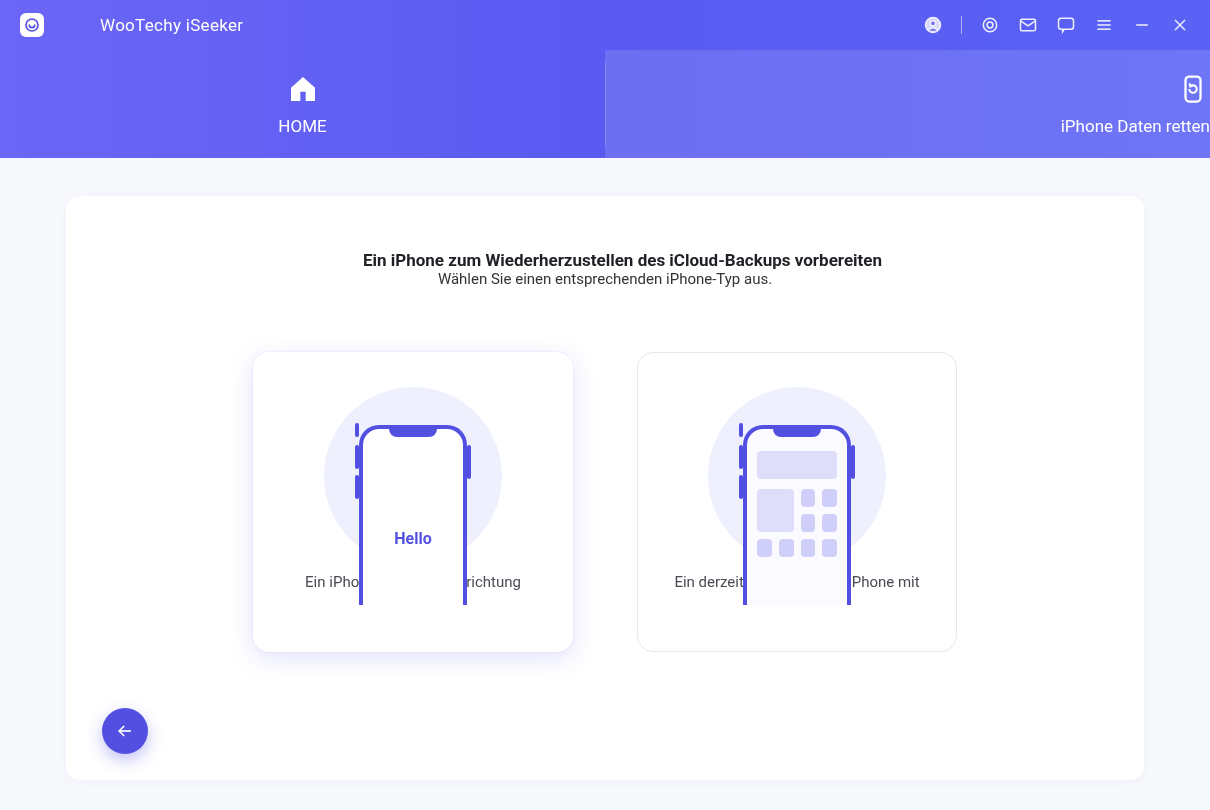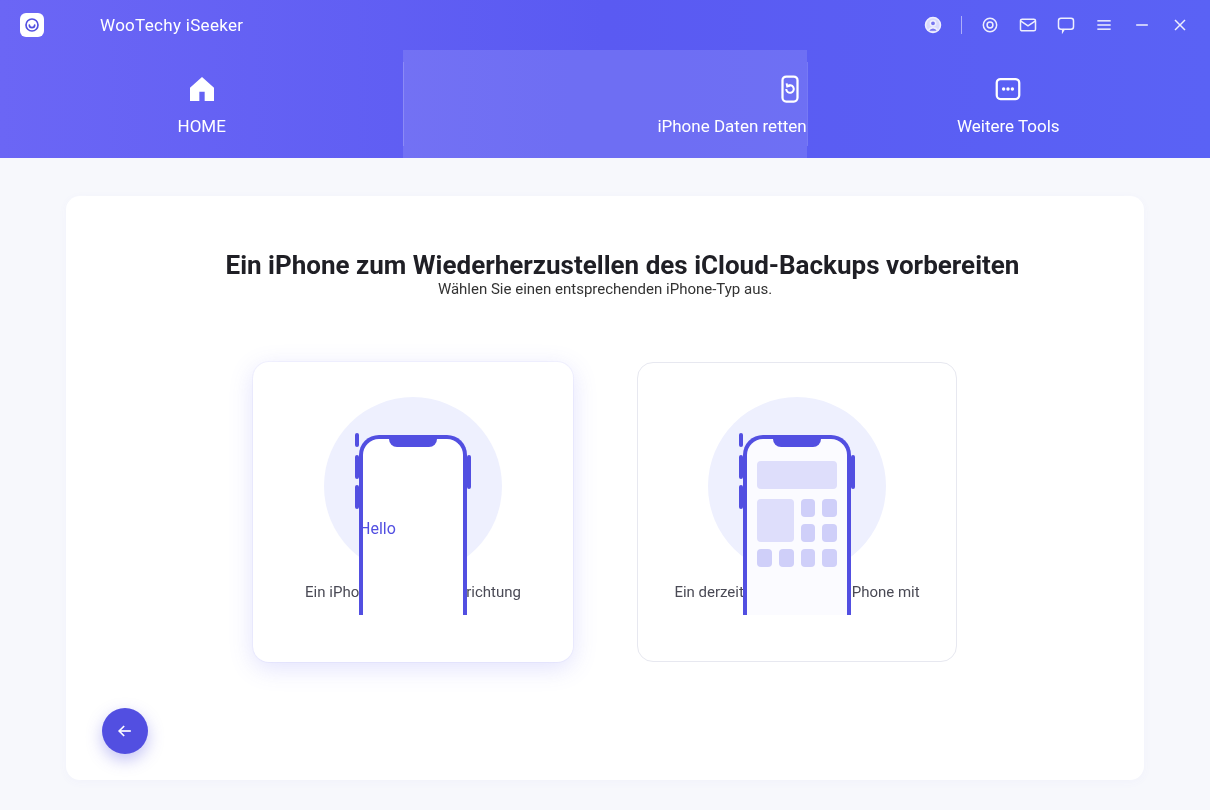--- a/index.html
+++ b/index.html
@@ -60,21 +60,21 @@
     height: 100%;
     background: #fff;
     border-radius: 14px;
     box-shadow: 0 2px 10px rgba(90,90,242,0.04);
     position: relative;
     padding: 54px 40px 30px;
     display: flex;
     flex-direction: column;
     align-items: center;
   }
-  .panel h1 { font-size: 26px; font-weight: 700; color: #1f1f25; text-align: left; margin-left: 35px; }
+  .panel h1 { font-size: 17px; font-weight: 700; color: #1f1f25; text-align: left; margin-left: 35px; }
   .panel .subtitle { font-size: 15px; color: #333; text-align: center; }
 
   .cards { margin-top: 64px; display: flex; gap: 64px; justify-content: center; }
   .card {
     width: 320px; height: 300px;
     border: 1px solid #e7e8f0;
     border-radius: 16px;
     display: flex; flex-direction: column; align-items: center;
     padding: 26px 16px 0;
     cursor: pointer;
@@ -87,21 +87,21 @@
   .card .illus { width: 180px; height: 180px; position: relative; }
   .circle-bg { position:absolute; left:50%; top:50%; width:178px; height:178px; border-radius:50%; background:#eef0fe; transform:translate(-50%,-46%); }
   .phone { position:absolute; left:50%; top:46px; width:108px; height:180px; transform:translateX(-50%); overflow:hidden; }
   .phone-frame { position:absolute; inset:0; border:4px solid #524fe1; border-bottom:none; border-top-left-radius:20px; border-top-right-radius:20px; background:#fff; }
   .notch { position:absolute; top:0; left:50%; transform:translateX(-50%); width:48px; height:12px; background:#524fe1; border-bottom-left-radius:8px; border-bottom-right-radius:8px; }
   .side-btn { position:absolute; width:4px; background:#524fe1; border-radius:2px; }
   .side-btn.l1 { left:-5px; top:44px; height:14px; }
   .side-btn.l2 { left:-5px; top:66px; height:24px; }
   .side-btn.l3 { left:-5px; top:96px; height:24px; }
   .side-btn.r1 { right:-5px; top:66px; height:34px; }
-  .hello { position:absolute; top:84px; width:100%; color:#524fe1; font-size:16px; font-weight:400; }
+  .hello { position:absolute; top:104px; width:100%; text-align:center; color:#524fe1; font-size:16px; font-weight:700; }
   .apps-bar { position:absolute; top:26px; left:14px; right:14px; height:28px; background:#dedefb; border-radius:4px; }
   .app-grid { position:absolute; top:64px; left:14px; right:14px; display:grid; grid-template-columns: repeat(4,1fr); gap:7px; }
   .app-grid .b { background:#cfcff9; border-radius:4px; height:18px; }
   .app-grid .b.big { grid-column: span 2; grid-row: span 2; height: 43px; background:#dedefb;}
   .card-label { margin-top: 14px; font-size: 15px; color:#4a4a55; text-align:center; }
 
   .back-btn {
     position: absolute;
     left: 36px; bottom: 26px;
     width: 46px; height: 46px; border-radius: 50%;
@@ -183,31 +183,20 @@
   </div>
   <div class="nav-item active">
     <div class="nav-icon">
       <svg viewBox="0 0 24 24" width="30" height="30">
           <rect x="6" y="2" width="12" height="20" rx="3" fill="none" stroke="#fff" stroke-width="1.8"></rect>
           <path d="M9 12a3 3 0 1 0 1-2.2" fill="none" stroke="#fff" stroke-width="1.6"></path>
           <path d="M9.3 7.5 L9.8 10 L12.2 9.2" fill="none" stroke="#fff" stroke-width="1.6"></path>
         </svg>
     </div>
     <div class="label">iPhone Daten retten</div>
-  </div>
-  <div class="nav-item">
-    <div class="nav-icon">
-      <svg viewBox="0 0 24 24" width="30" height="30">
-          <rect x="3" y="4" width="18" height="16" rx="3" fill="none" stroke="#fff" stroke-width="1.8"></rect>
-          <circle cx="8.5" cy="12" r="1.4" fill="#fff"></circle>
-          <circle cx="12" cy="12" r="1.4" fill="#fff"></circle>
-          <circle cx="15.5" cy="12" r="1.4" fill="#fff"></circle>
-        </svg>
-    </div>
-    <div class="label">Weitere Tools</div>
   </div>
 </div>
 
 <div class="content-wrap">
   <div class="panel">
     <h1>Ein iPhone zum Wiederherzustellen des iCloud-Backups vorbereiten</h1>
     <div class="subtitle">Wählen Sie einen entsprechenden iPhone-Typ aus.</div>
 
     <div class="cards">
 

